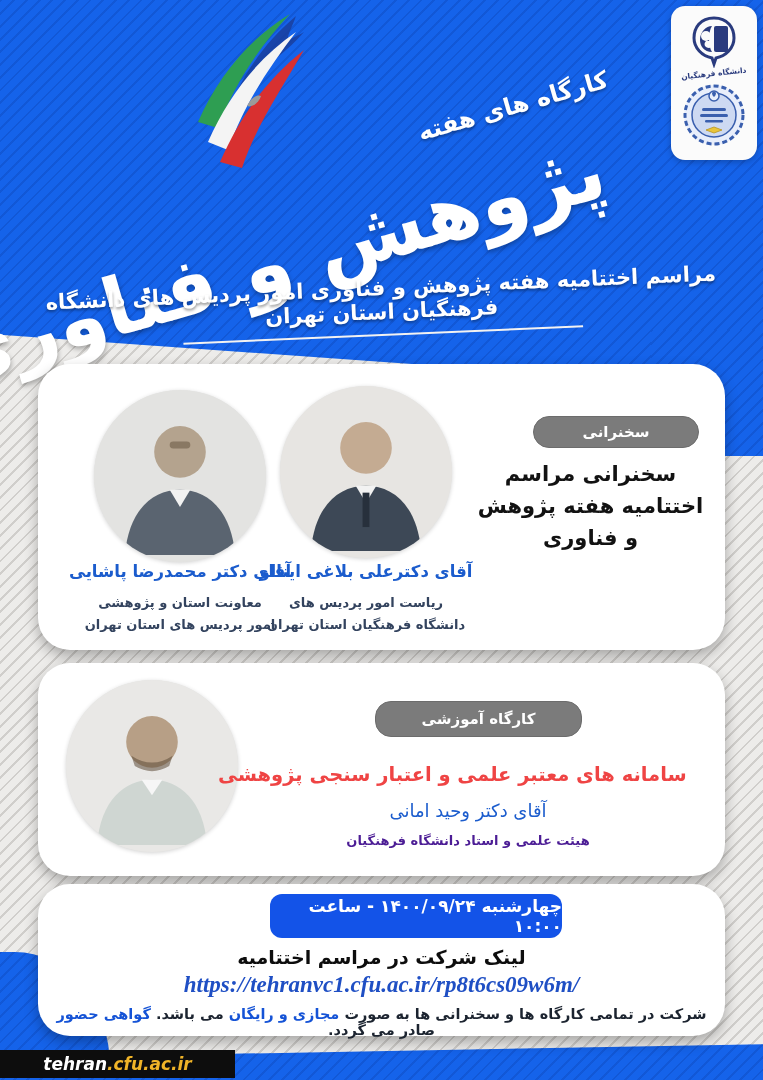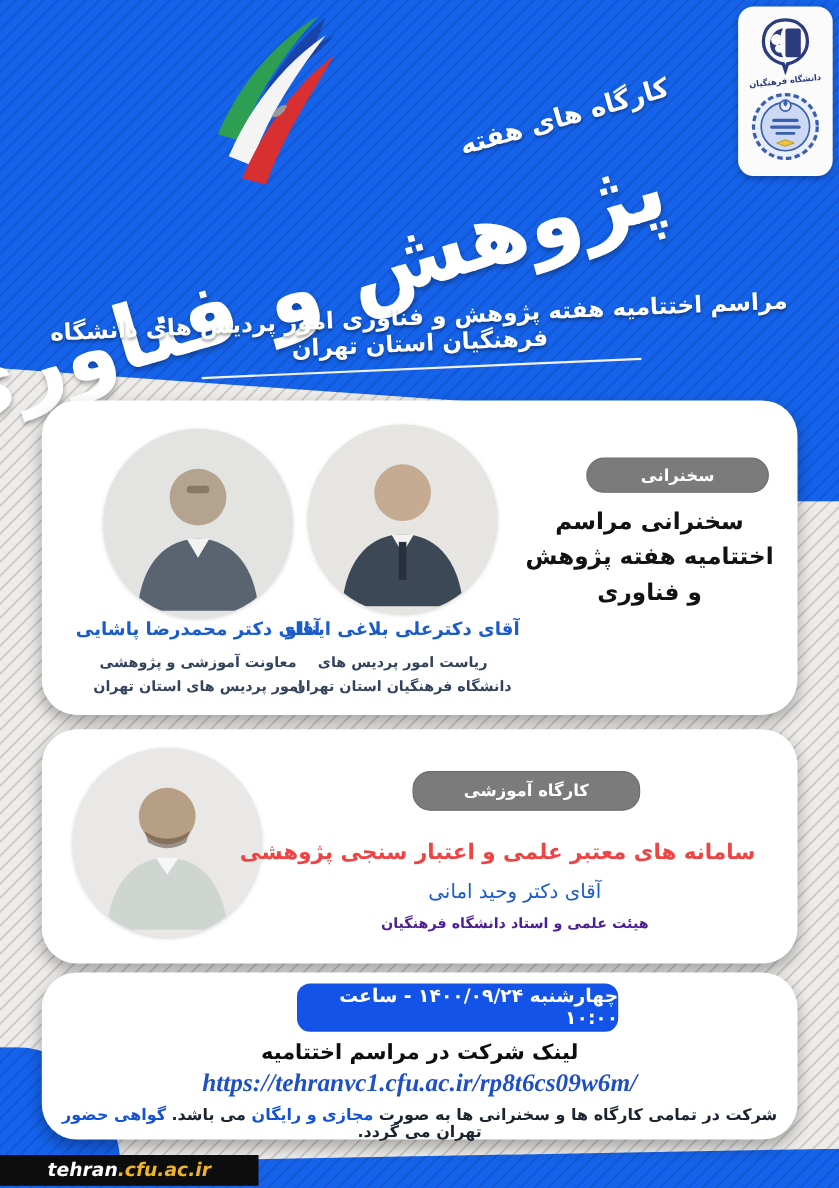--- a/index.html
+++ b/index.html
@@ -206,21 +206,21 @@
     <div class="badge rtl" style="left:495px; top:52px; width:166px; height:32px;">سخنرانی</div>
 
     <div class="speech-title rtl">
       <div>سخنرانی مراسم</div>
       <div>اختتامیه هفته پژوهش</div>
       <div>و فناوری</div>
     </div>
 
     <div class="speaker-name rtl" style="left:12px; top:198px; width:260px;">آقای دکتر محمدرضا پاشایی</div>
     <div class="speaker-role rtl" style="left:12px; top:228px; width:260px;">
-      <div>معاونت آموزشی و پژوهشی</div>
+      <div>معاونت استان و پژوهشی</div>
       <div>امور پردیس های استان تهران</div>
     </div>
 
     <div class="speaker-name rtl" style="left:198px; top:198px; width:260px;">آقای دکترعلی بلاغی اینالو</div>
     <div class="speaker-role rtl" style="left:198px; top:228px; width:260px;">
       <div>ریاست امور پردیس های</div>
       <div>دانشگاه فرهنگیان استان تهران</div>
     </div>
   </div>
 
@@ -238,21 +238,21 @@
     <div class="workshop-title rtl">سامانه های معتبر علمی و اعتبار سنجی پژوهشی</div>
     <div class="workshop-name rtl">آقای دکتر وحید امانی</div>
     <div class="workshop-role rtl">هیئت علمی و استاد دانشگاه فرهنگیان</div>
   </div>
 
   <div class="card card3">
     <div class="date-pill rtl">چهارشنبه ۱۴۰۰/۰۹/۲۴ - ساعت ۱۰:۰۰</div>
     <div class="link-label rtl">لینک شرکت در مراسم اختتامیه</div>
     <a href="#" class="link-url">https://tehranvc1.cfu.ac.ir/rp8t6cs09w6m/</a>
     <div class="note-line rtl">
-      <span>شرکت در تمامی کارگاه ها و سخنرانی ها به صورت </span><span class="note-hl">مجازی و رایگان</span><span> می باشد. </span><span class="note-hl">گواهی حضور</span><span> تهران می گردد.</span>
+      <span>شرکت در تمامی کارگاه ها و سخنرانی ها به صورت </span><span class="note-hl">مجازی و رایگان</span><span> می باشد. </span><span class="note-hl">گواهی حضور</span><span> صادر می گردد.</span>
     </div>
   </div>
 
   <div class="footer-blob blue-fill"></div>
   <div class="footer-band blue-fill"></div>
   <div class="watermark">
     <span class="wm1">tehran</span>
       <span class="wm2">.cfu.ac.ir</span>
   </div>
 

